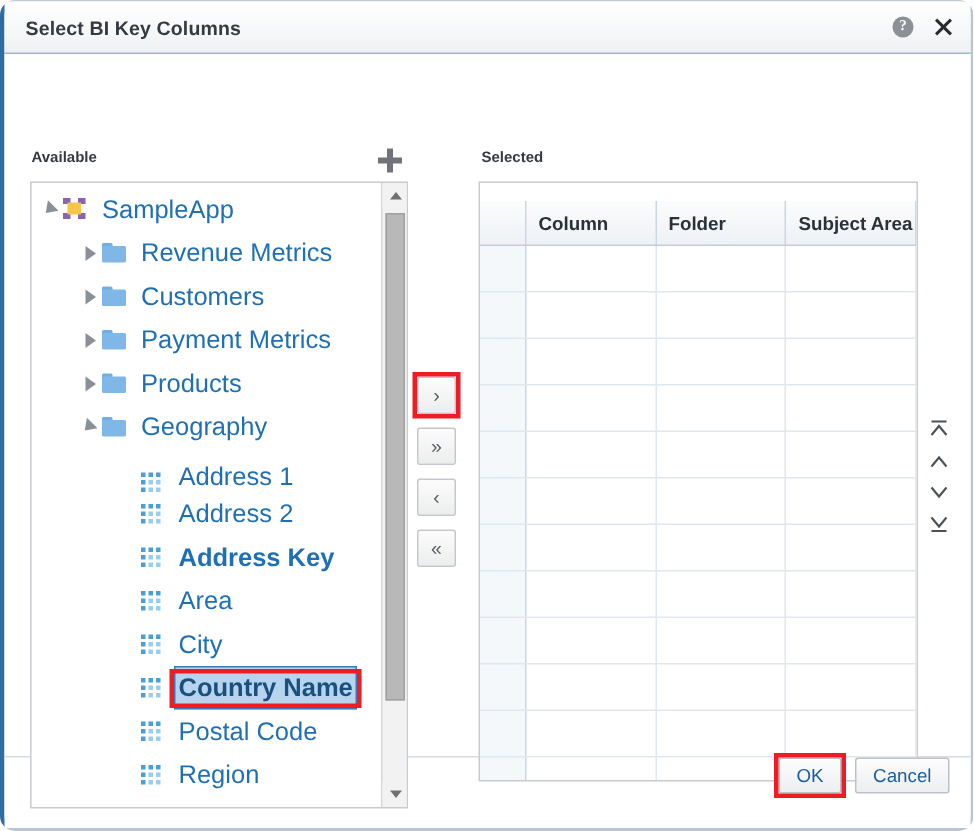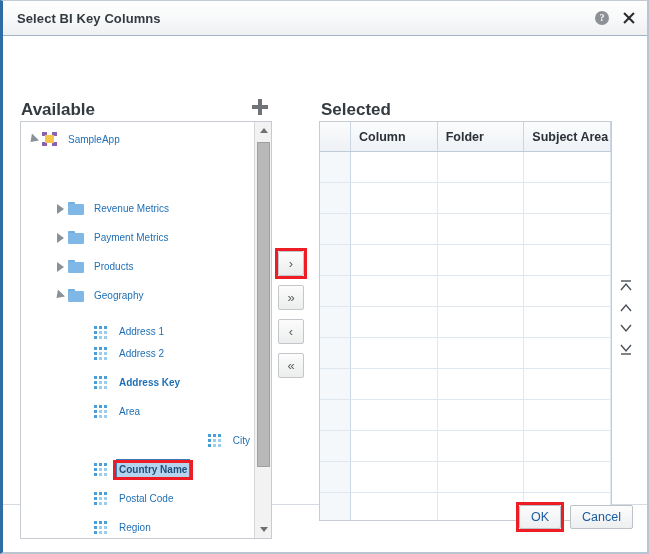--- a/index.html
+++ b/index.html
@@ -16,20 +16,21 @@
     left: 0; top: 0;
     width: 649px; height: 554px;
     box-sizing: border-box;
     border-left: 3px solid #2e6ca4;
     border-right: 2px solid #b9c6d2;
     border-bottom: 2px solid #b9c6d2;
     border-top: 1px solid #c3ccd5;
     background: #ffffff;
     display: flex;
     flex-direction: column;
+    border-radius: 10px;
   }
   
   .titlebar {
     height: 35px;
     min-height: 35px;
     background: linear-gradient(to bottom, #ffffff 0%, #f7f8f9 55%, #eef0f2 100%);
     border-bottom: 1px solid #9fb4c8;
     display: flex;
     align-items: center;
     padding: 0 10px 0 14px;
@@ -74,21 +75,21 @@
   .dlg-body {
     flex: 1;
     position: relative;
     background: #ffffff;
     padding: 0;
   }
 
   
   .panel-label {
     position: absolute;
-    font-size: 17px;
+    font-size: 10px;
     font-weight: bold;
     color: #333a40;
   }
   #available-label { left: 18px; top: 64px; }
   #selected-label  { left: 318px; top: 64px; }
 
   .add-plus {
     position: absolute;
     left: 248px; top: 62px;
     width: 18px; height: 18px;
@@ -115,21 +116,21 @@
     position: absolute;
     left: 0; top: 0;
     right: 18px; bottom: 0;
     overflow: hidden;
   }
   .tree-list { padding-top: 3px; }
   .tree-row {
     height: 29px;
     display: flex;
     align-items: center;
-    font-size: 10px;
+    font-size: 17px;
     color: #1f6fb5;
     white-space: nowrap;
   }
   .twisty {
     width: 13px; height: 13px;
     margin-right: 2px;
     position: relative;
     flex: 0 0 auto;
   }
   .twisty.collapsed::after {
@@ -298,20 +299,21 @@
     width: 293px; height: 400px;
     box-sizing: border-box;
     border: 1px solid #c6ccd2;
     background: #ffffff;
     overflow: hidden;
   }
   table.sel-table {
     border-collapse: collapse;
     width: 100%;
     table-layout: fixed;
+    margin-top: 12px;
   }
   table.sel-table th {
     height: 29px;
     background: linear-gradient(to bottom,#fbfcfd,#eef1f5);
     border-right: 1px solid #cbd6e2;
     border-bottom: 1px solid #bfcbd8;
     font-size: 12.5px;
     font-weight: bold;
     color: #2b3138;
     text-align: left;
@@ -399,24 +401,29 @@
     <div class="panel-label" id="selected-label">Selected</div>
 
     <div class="tree-box">
       <div class="tree-scroll-area">
         <div class="tree-list" id="tree-list">
             <div class="tree-row" style="padding-left: 6px;">
               <span class="twisty expanded"></span>
               <span class="ico subject"></span>
               <span class="sel-wrap"><span class="tree-label">SampleApp</span></span>
             </div>
-            <div class="tree-row" style="padding-left: 32px; margin-top: 40px;">
+            <div class="tree-row" style="padding-left: 32px;">
               <span class="twisty collapsed"></span>
               <span class="ico folder"></span>
               <span class="sel-wrap"><span class="tree-label">Revenue Metrics</span></span>
+            </div>
+            <div class="tree-row" style="padding-left: 32px;">
+              <span class="twisty collapsed"></span>
+              <span class="ico folder"></span>
+              <span class="sel-wrap"><span class="tree-label">Customers</span></span>
             </div>
             <div class="tree-row" style="padding-left: 32px;">
               <span class="twisty collapsed"></span>
               <span class="ico folder"></span>
               <span class="sel-wrap"><span class="tree-label">Payment Metrics</span></span>
             </div>
             <div class="tree-row" style="padding-left: 32px;">
               <span class="twisty collapsed"></span>
               <span class="ico folder"></span>
               <span class="sel-wrap"><span class="tree-label">Products</span></span>
@@ -439,21 +446,21 @@
             <div class="tree-row" style="padding-left: 58px; font-weight: bold;">
               <span class="twisty none"></span>
               <span class="ico column"></span>
               <span class="sel-wrap"><span class="tree-label">Address Key</span></span>
             </div>
             <div class="tree-row" style="padding-left: 58px;">
               <span class="twisty none"></span>
               <span class="ico column"></span>
               <span class="sel-wrap"><span class="tree-label">Area</span></span>
             </div>
-            <div class="tree-row" style="padding-left: 58px; justify-content: flex-end;">
+            <div class="tree-row" style="padding-left: 58px;">
               <span class="twisty none"></span>
               <span class="ico column"></span>
               <span class="sel-wrap"><span class="tree-label">City</span></span>
             </div>
             <div class="tree-row selected" style="padding-left: 58px;">
               <span class="twisty none"></span>
               <span class="ico column"></span>
               <span class="sel-wrap redbox"><span class="tree-label">Country Name</span></span>
             </div>
             <div class="tree-row" style="padding-left: 58px;">

